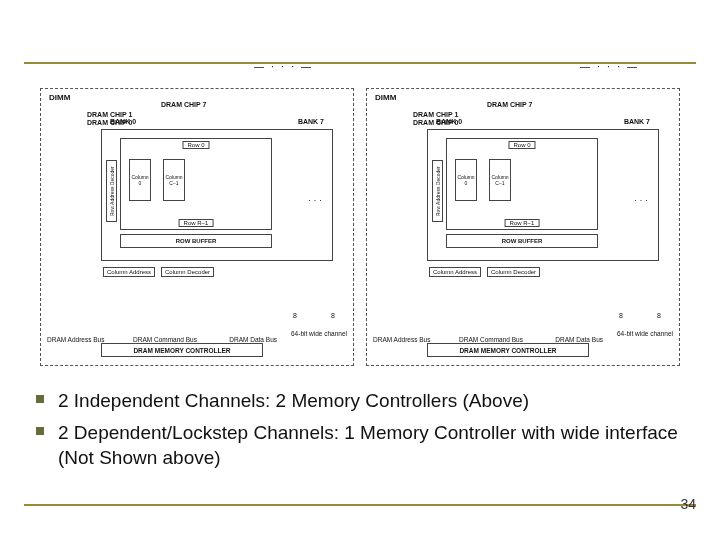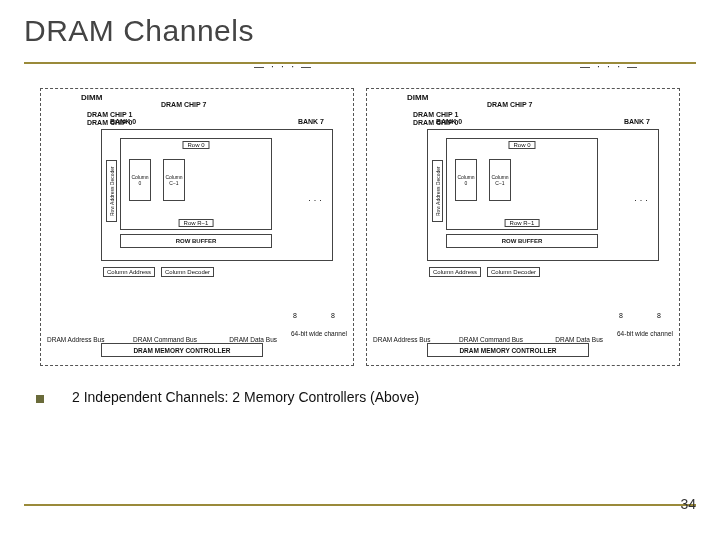--- a/index.html
+++ b/index.html
@@ -46,21 +46,21 @@
   }
   .dimm {
     position: relative;
     flex: 1;
     border: 1px dashed #555;
     box-sizing: border-box;
     padding: 6px 8px 40px 8px;
     font-size: 7px;
     color: #111;
   }
-  .dimm-label { position: absolute; top: 4px; left: 8px; font-size: 8px; font-weight: bold; margin-left: 32px; }
+  .dimm-label { position: absolute; top: 4px; left: 8px; font-size: 8px; font-weight: bold; }
   .chip-label { position: absolute; top: 22px; left: 46px; font-size: 7px; font-weight: bold; line-height: 1.1; }
   .chip-box {
     position: absolute;
     top: 40px; left: 60px; right: 20px; height: 130px;
     border: 1px solid #444;
   }
   .bank-label-0 { position: absolute; top: -12px; left: 8px; font-size: 7px; font-weight: bold; }
   .bank-label-7 { position: absolute; top: -12px; right: 8px; font-size: 7px; font-weight: bold; }
   .row-decoder {
     position: absolute; left: 4px; top: 30px; width: 9px; height: 60px;
@@ -112,24 +112,23 @@
   }
   .bullet-marker {
     width: 8px; height: 8px;
     background: #6a6b3a;
     margin-top: 7px;
     margin-right: 14px;
     flex: 0 0 auto;
   }
   .bullet-text {
     font-family: Verdana, Geneva, sans-serif;
-    font-size: 14px;
+    font-size: 19px;
     line-height: 1.35;
     color: #111;
-    margin-left: 14px;
   }
   .footer-rule {
     position: absolute;
     bottom: 34px;
     left: 24px; right: 24px;
     height: 2px;
     background: #9a8a3a;
   }
   .page-num {
     position: absolute;
@@ -137,21 +136,20 @@
     right: 24px;
     font-size: 14px;
     color: #333;
   }
 </style>
 </head>
 <body>
 
 <div class="slide">
 
-  <div class="title">DRAM Channels</div>
   <div class="title-rule"></div>
 
   <div class="figures">
 
     <div class="dimm">
       <span class="dimm-label">DIMM</span>
       <span class="chip7-dots">— · · · —</span>
       <div class="chip-label">
         <div>DRAM CHIP 1</div>
         <div>DRAM CHIP 0</div>
@@ -225,18 +223,22 @@
       </div>
     </div>
 
   </div>
 
   <div class="bullets">
     <div class="bullet-row">
       <div class="bullet-marker"></div>
       <div class="bullet-text">2 Independent Channels: 2 Memory Controllers (Above)</div>
     </div>
+    <div class="bullet-row">
+      <div class="bullet-marker"></div>
+      <div class="bullet-text">2 Dependent/Lockstep Channels: 1 Memory Controller with wide interface (Not Shown above)</div>
+    </div>
   </div>
 
   <div class="footer-rule"></div>
   <div class="page-num">34</div>
 
 </div>
 
 </body></html>

